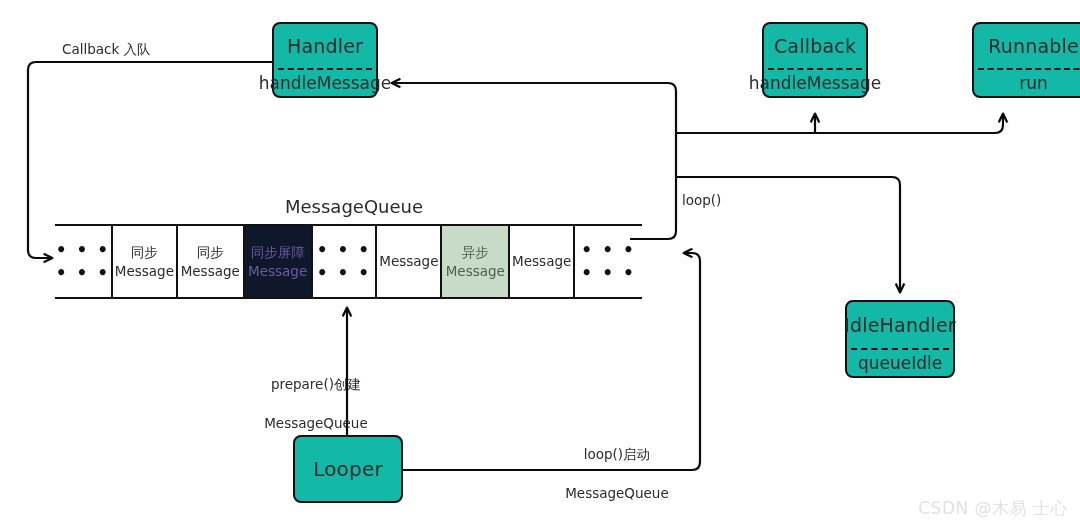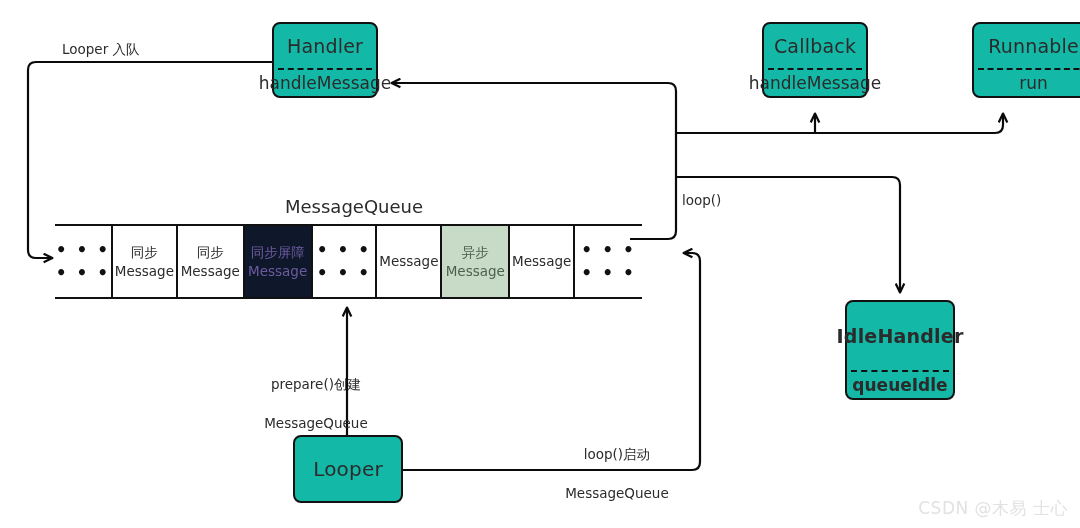--- a/index.html
+++ b/index.html
@@ -171,21 +171,21 @@
     <div class="divider"></div>
     <div class="cmethod">handleMessage</div>
   </div>
 
   <div class="cbox" id="box-runnable" style="left:972px; top:22px; width:123px; height:76px;">
     <div class="ctitle">Runnable</div>
     <div class="divider"></div>
     <div class="cmethod">run</div>
   </div>
 
-  <div class="cbox" id="box-idlehandler" style="left:845px; top:300px; width:110px; height:100px;font-weight:bold;">
+  <div class="cbox" id="box-idlehandler" style="left:845px; top:300px; width:110px; height:78px;">
     <div class="ctitle">IdleHandler</div>
     <div class="divider"></div>
     <div class="cmethod">queueIdle</div>
   </div>
 
   <div class="cbox plain" id="box-looper" style="left:293px; top:435px; width:110px; height:68px;">
     <div class="ctitle">Looper</div>
   </div>
 
   <div id="mq-title" style="left:285px; top:196px;">MessageQueue</div>
@@ -226,21 +226,21 @@
 
     <div class="cell" style="width:65px;">
       <span class="l2">Message</span>
     </div>
 
     <div class="cell dots noborder" style="width:67px;">
       <span class="l2">• • • • • •</span>
     </div>
   </div>
 
-  <div class="elabel" style="left:62px; top:40px;">Looper 入队</div>
+  <div class="elabel" style="left:62px; top:40px;">Callback 入队</div>
 
   <div class="elabel" style="left:682px; top:191px;">loop()</div>
 
   <div class="elabel center" style="left:247px; top:355px;">
     <span>prepare()创建</span><br>
     <span>MessageQueue</span>
   </div>
 
   <div class="elabel center" style="left:548px; top:425px;">
     <span>loop()启动</span><br>

